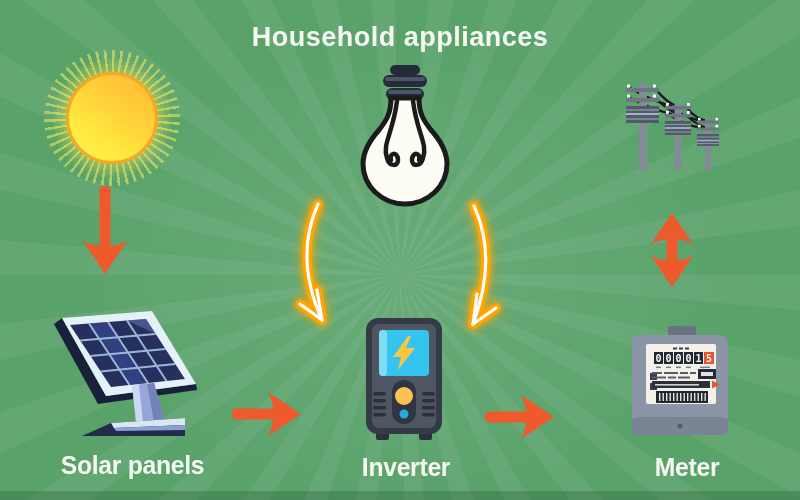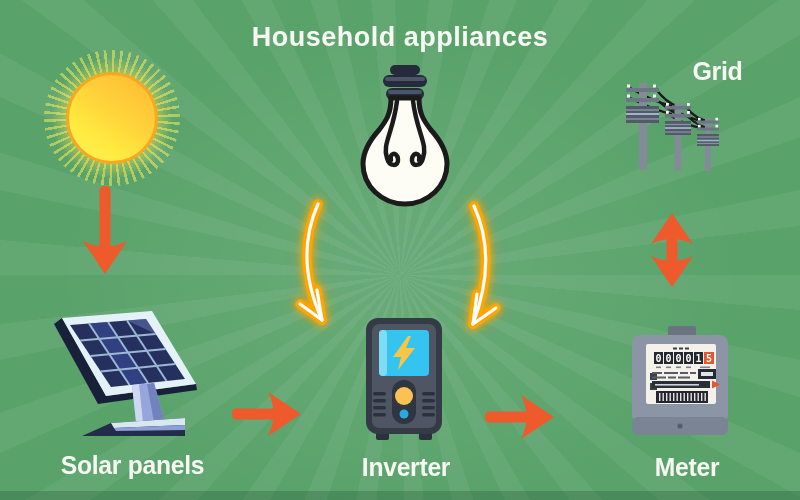--- a/index.html
+++ b/index.html
@@ -32,21 +32,20 @@
     border:3px solid #f6a723;box-sizing:border-box;}
   .neon{filter:drop-shadow(0 0 3px rgba(255,170,0,.95)) drop-shadow(0 0 6px rgba(255,160,0,.5));}
   svg{display:block;}
 </style>
 </head>
 <body>
 
 <div class="stage">
 
   <div class="lbl title">Household appliances</div>
-  <div class="lbl grid-lbl">Grid</div>
   <div class="lbl node-lbl solar-lbl">Solar panels</div>
   <div class="lbl node-lbl inverter-lbl">Inverter</div>
   <div class="lbl node-lbl meter-lbl">Meter</div>
 
   <div class="icon sun">
     <div class="sun-rays"></div>
     <div class="sun-glow"></div>
     <div class="sun-disc"></div>
   </div>
 

